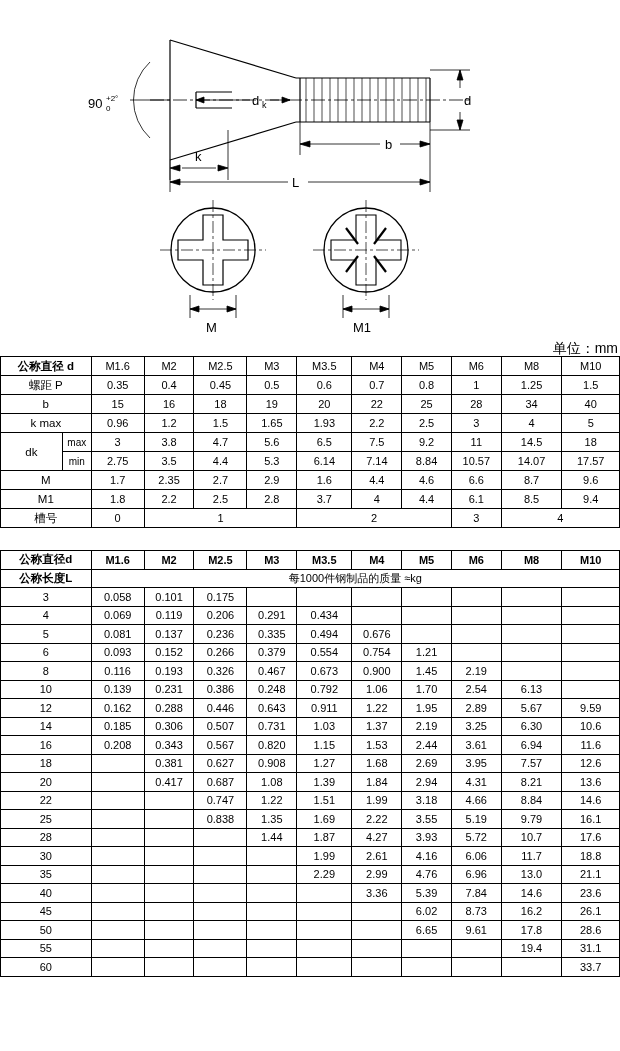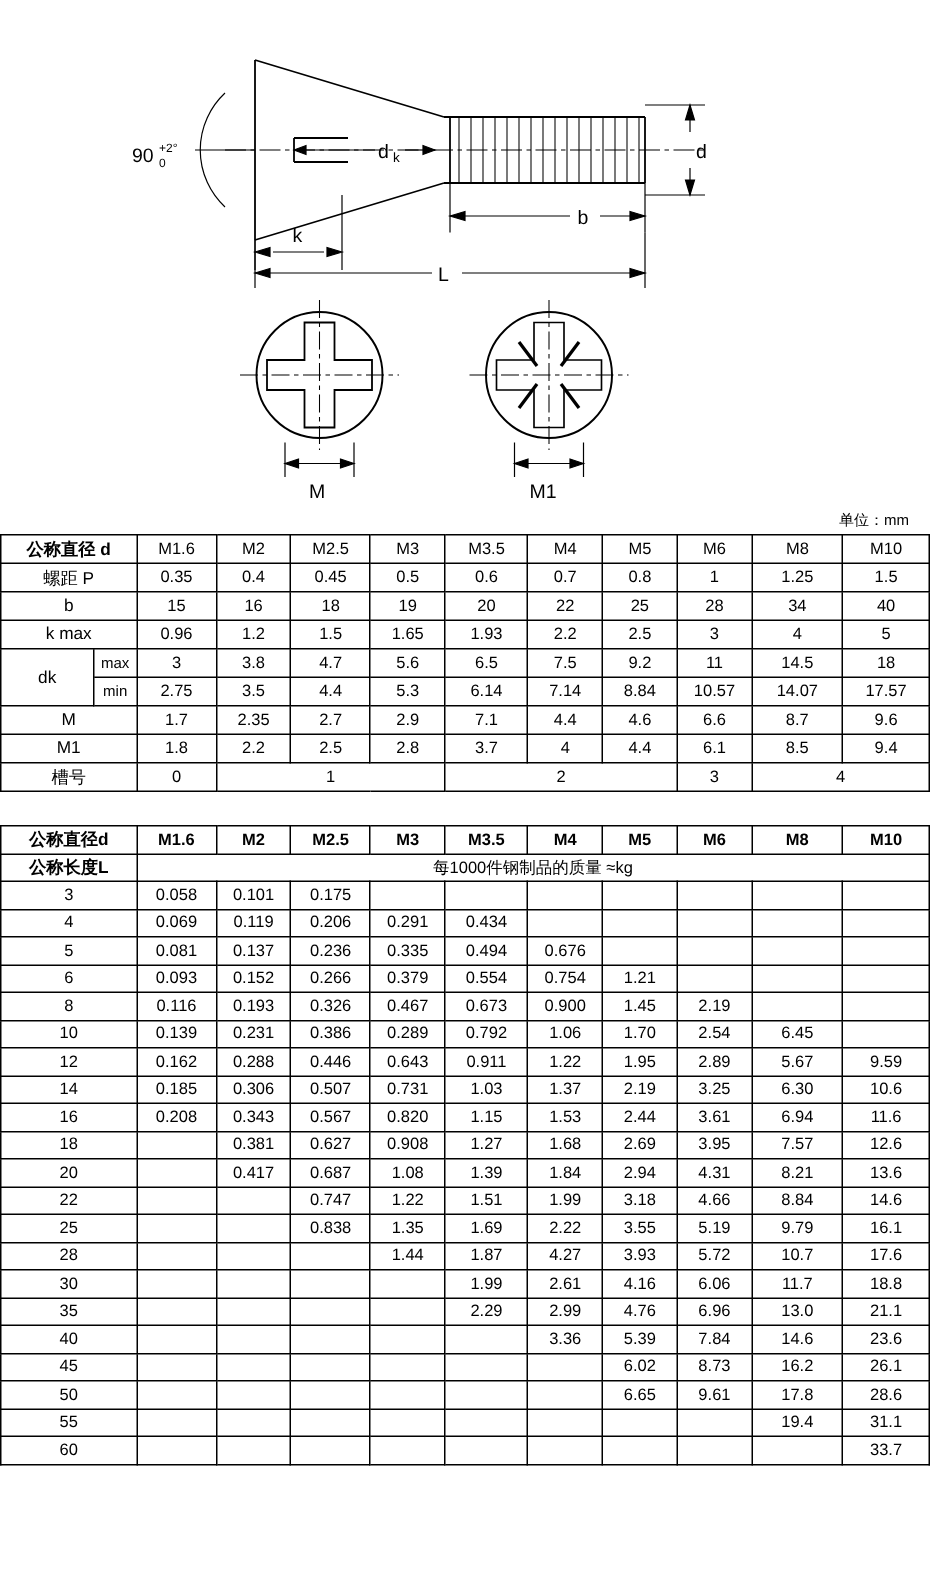--- a/index.html
+++ b/index.html
@@ -13,22 +13,22 @@
     overflow: hidden;
   }
   .drawing {
     position: relative;
     width: 620px;
     height: 340px;
   }
   .drawing svg { display:block; }
   .unit-line {
     text-align: right;
-    font-size: 10px;
-    padding-right: 14px;
+    font-size: 14px;
+    padding-right: 2px;
     height: 16px;
     line-height: 16px;
   }
   table {
     border-collapse: collapse;
     width: 620px;
     table-layout: fixed;
   }
   table.t1 { margin: 0; }
   table td, table th {
@@ -299,21 +299,21 @@
         <td>10.57</td>
         <td>14.07</td>
         <td>17.57</td>
       </tr>
       <tr>
         <td class="lab" colspan="2">M</td>
         <td>1.7</td>
         <td>2.35</td>
         <td>2.7</td>
         <td>2.9</td>
-        <td>7.1</td>
+        <td>1.6</td>
         <td>4.4</td>
         <td>4.6</td>
         <td>6.6</td>
         <td>8.7</td>
         <td>9.6</td>
       </tr>
       <tr>
         <td class="lab" colspan="2">M1</td>
         <td>1.8</td>
         <td>2.2</td>
@@ -432,26 +432,26 @@
         <td>1.45</td>
         <td>2.19</td>
         <td></td>
         <td></td>
       </tr>
       <tr>
         <td>10</td>
         <td>0.139</td>
         <td>0.231</td>
         <td>0.386</td>
-        <td>0.289</td>
+        <td>0.248</td>
         <td>0.792</td>
         <td>1.06</td>
         <td>1.70</td>
         <td>2.54</td>
-        <td>6.45</td>
+        <td>6.13</td>
         <td></td>
       </tr>
       <tr>
         <td>12</td>
         <td>0.162</td>
         <td>0.288</td>
         <td>0.446</td>
         <td>0.643</td>
         <td>0.911</td>
         <td>1.22</td>

